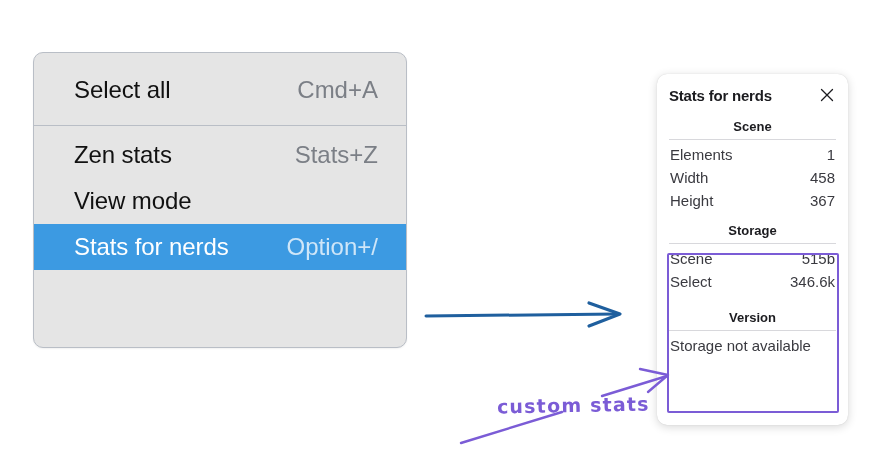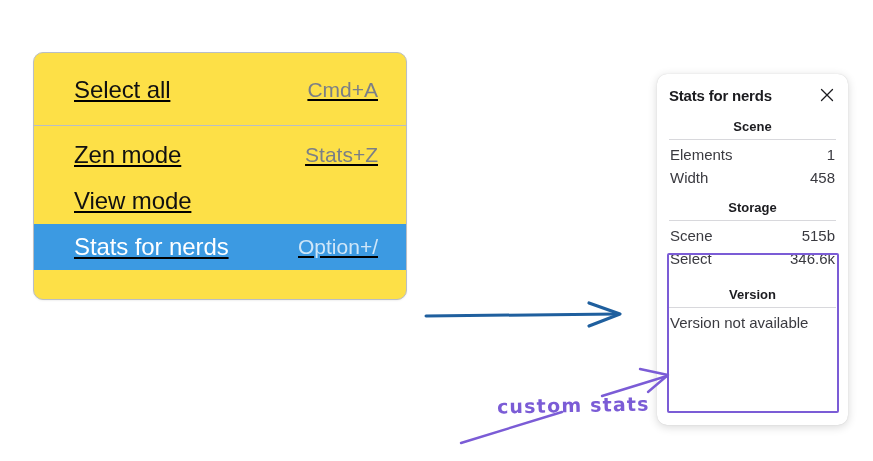--- a/index.html
+++ b/index.html
@@ -15,28 +15,27 @@
     font-family: "Liberation Sans", sans-serif;
     -webkit-font-smoothing: antialiased;
   }
 
   
   #context-menu {
     position: absolute;
     left: 33px;
     top: 52px;
     width: 374px;
-    height: 248px;
-    background: #fde047;
+    height: 296px;
+    background: #e5e5e5;
     border: 1px solid #b9bec6;
     border-radius: 10px;
     box-sizing: border-box;
     box-shadow: 0 1px 2px rgba(0,0,0,0.06);
     overflow: hidden;
-    text-decoration: underline;
   }
   .menu-group { padding: 6px 0; }
   .menu-group.top { padding-top: 14px; padding-bottom: 12px; }
   .menu-sep {
     height: 1px;
     background: #b9bec6;
     margin: 0;
   }
   .menu-item {
     display: flex;
@@ -47,21 +46,21 @@
     box-sizing: border-box;
     cursor: default;
   }
   .menu-item .label {
     font-size: 24px;
     color: #111111;
     letter-spacing: -0.1px;
     white-space: nowrap;
   }
   .menu-item .shortcut {
-    font-size: 21px;
+    font-size: 24px;
     color: #7b7f86;
     white-space: nowrap;
   }
   .menu-item.selected {
     background: #3c9ae2;
   }
   .menu-item.selected .label { color: #ffffff; }
   .menu-item.selected .shortcut { color: #cfe6f8; margin-left: 24px; }
 
   
@@ -166,21 +165,21 @@
     <div class="menu-item">
       <span class="label">Select all</span>
       <span class="shortcut">Cmd+A</span>
     </div>
   </div>
 
   <div class="menu-sep"></div>
 
   <div class="menu-group">
     <div class="menu-item">
-      <span class="label">Zen mode</span>
+      <span class="label">Zen stats</span>
       <span class="shortcut">Stats+Z</span>
     </div>
     <div class="menu-item">
       <span class="label">View mode</span>
     </div>
     <div class="menu-item selected">
       <span class="label">Stats for nerds</span>
       <span class="shortcut">Option+/</span>
     </div>
   </div>
@@ -202,40 +201,44 @@
     <div class="section-title">Scene</div>
     <div class="hr"></div>
     <div class="stat-row">
       <span class="k">Elements</span>
       <span class="v">1</span>
     </div>
     <div class="stat-row">
       <span class="k">Width</span>
       <span class="v">458</span>
     </div>
+    <div class="stat-row">
+      <span class="k">Height</span>
+      <span class="v">367</span>
+    </div>
   </div>
 
   <div class="section" style="margin-top:8px;">
     <div class="section-title">Storage</div>
     <div class="hr"></div>
     <div class="stat-row">
       <span class="k">Scene</span>
       <span class="v">515b</span>
     </div>
     <div class="stat-row">
       <span class="k">Select</span>
       <span class="v">346.6k</span>
     </div>
   </div>
 
   <div class="section" style="margin-top:14px;">
     <div class="section-title">Version</div>
     <div class="hr"></div>
     <div class="stat-row">
-      <span class="k">Version not available</span>
+      <span class="k">Storage not available</span>
     </div>
   </div>
 
 </div>
 
 <div id="custom-stats-box"></div>
 
 <svg id="annotations" viewBox="0 0 873 461">
 
   <g>

